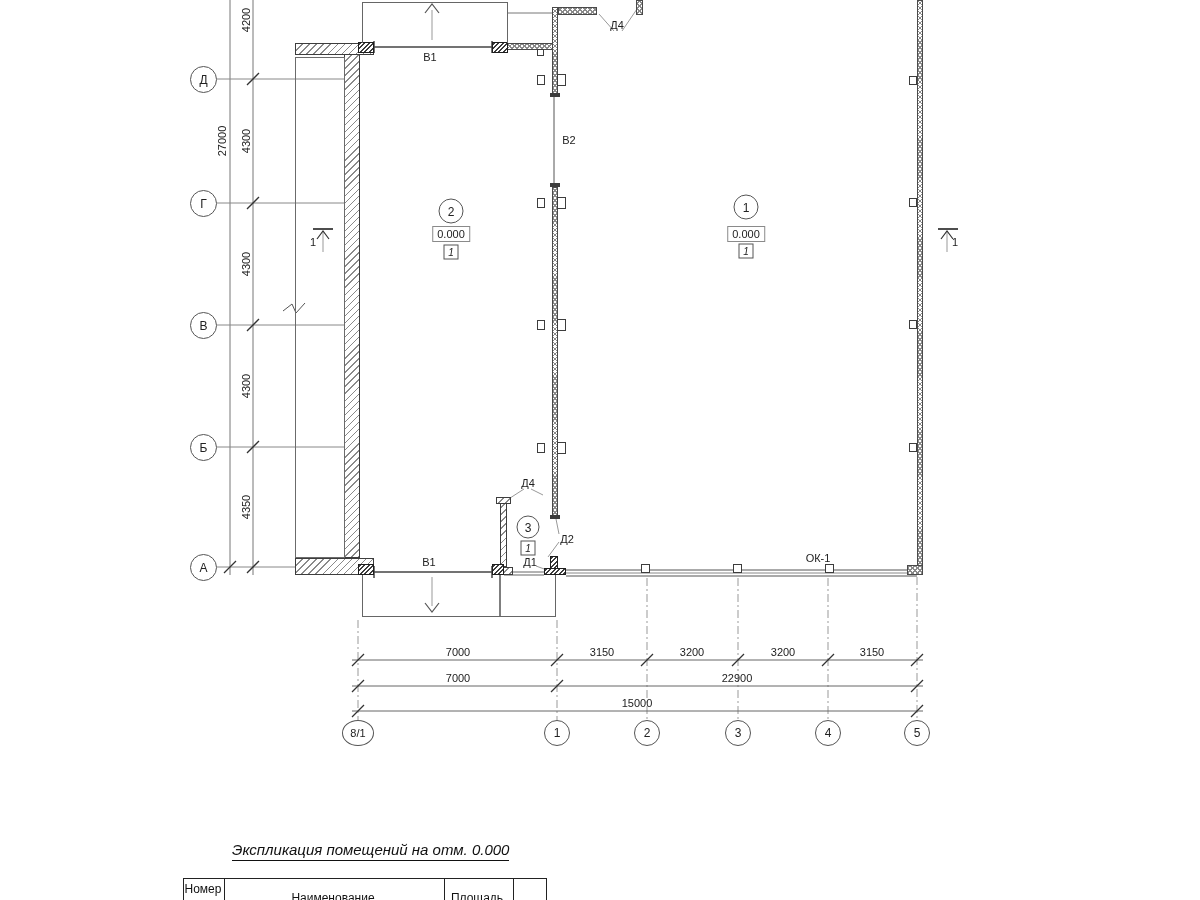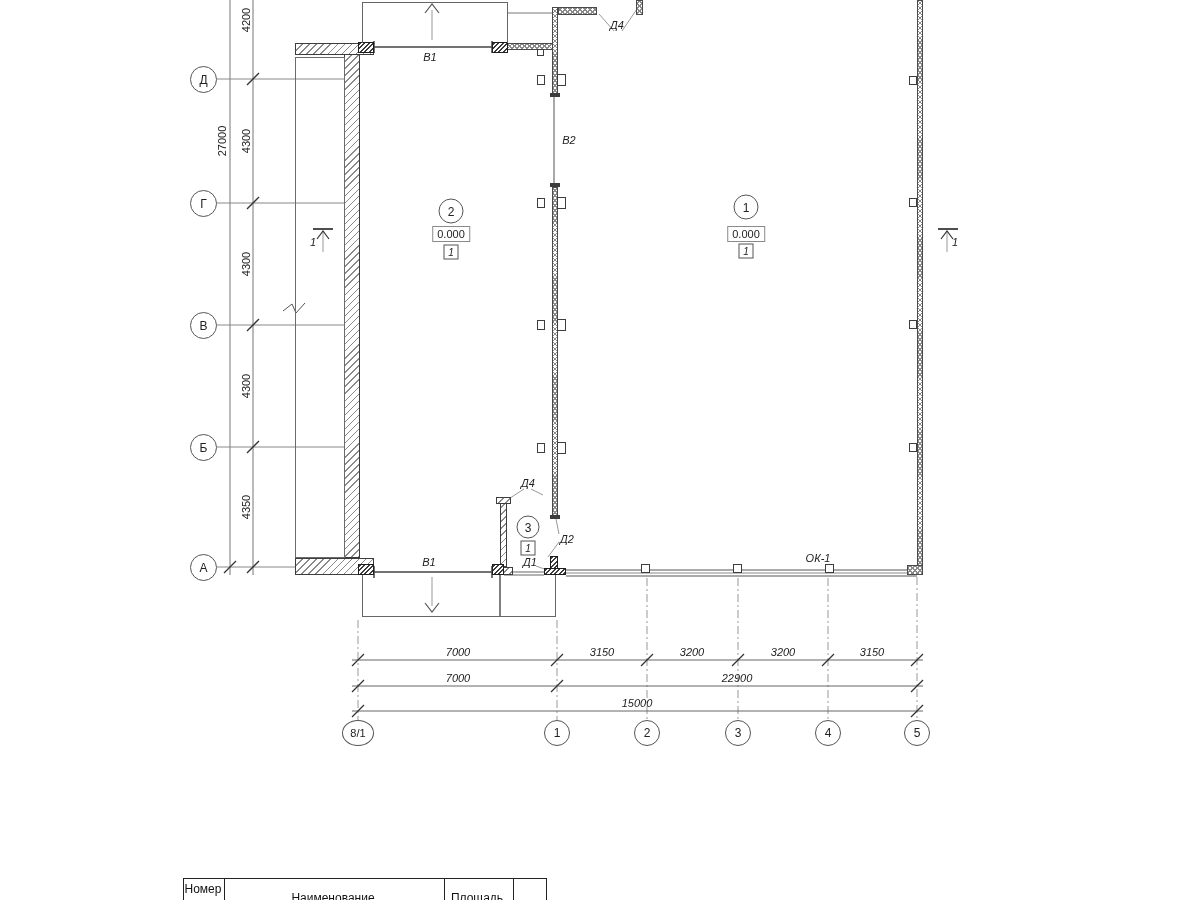--- a/index.html
+++ b/index.html
@@ -1,19 +1,19 @@
 <!DOCTYPE html>
 <html><head>
 <meta charset="utf-8">
 <style>
   html,body{margin:0;padding:0;background:#fff;}
   .sheet{position:relative;width:1200px;height:900px;background:#fff;overflow:hidden;
          font-family:"Liberation Sans", sans-serif;color:#2a2a2a;}
   svg.lines{position:absolute;left:0;top:0;pointer-events:none;}
-  .lbl{position:absolute;transform:translate(-50%,-50%);font-size:11px;white-space:nowrap;color:#222;font-style:italic;}
+  .lbl{position:absolute;transform:translate(-50%,-50%);font-size:11px;white-space:nowrap;color:#222;}
   .vlbl{position:absolute;transform:translate(-50%,-50%) rotate(-90deg);font-size:11px;white-space:nowrap;color:#222;}
   .bubble{position:absolute;border:1px solid #555;border-radius:50%;background:#fff;
           display:flex;align-items:center;justify-content:center;font-size:12px;color:#222;box-sizing:border-box;}
   .hatch{position:absolute;box-sizing:border-box;border:1px solid #3d3d3d;
          background:repeating-linear-gradient(135deg,#ffffff 0 4px,#8a8a8a 4px 5px);}
   .darkhatch{position:absolute;box-sizing:border-box;border:1px solid #1e1e1e;
          background:repeating-linear-gradient(135deg,#3c3c3c 0 1.6px,#ffffff 1.6px 3.2px);}
   .chain{position:absolute;box-sizing:border-box;border:1px solid #4a4a4a;background-color:#fff;
          background-image:repeating-linear-gradient(45deg,#8a8a8a 0 1px,transparent 1px 3.5px),
                           repeating-linear-gradient(-45deg,#8a8a8a 0 1px,transparent 1px 3.5px);}
@@ -253,20 +253,21 @@
   <div class="bubble" style="left:725px;top:720px;width:26px;height:26px;">
       <span>3</span>
     </div>
   <div class="bubble" style="left:815px;top:720px;width:26px;height:26px;">
       <span>4</span>
     </div>
   <div class="bubble" style="left:904px;top:720px;width:26px;height:26px;">
       <span>5</span>
     </div>
 
+  <div class="title" style="left:232px;top:841px;">Экспликация помещений на отм. 0.000</div>
 
   <div class="tbl" style="left:183px;top:878px;width:364px;height:40px;">
     <div class="vdiv" style="left:40px;"></div>
     <div class="vdiv" style="left:260px;"></div>
     <div class="vdiv" style="left:329px;"></div>
   </div>
   <div class="thead" style="left:203px;top:882px;">Номер</div>
   <div class="thead" style="left:333px;top:891px;">Наименование</div>
   <div class="thead" style="left:477px;top:891px;">Площадь</div>
   <div class="thead" style="left:530px;top:882px;margin-top:44px;">Кат.</div>

